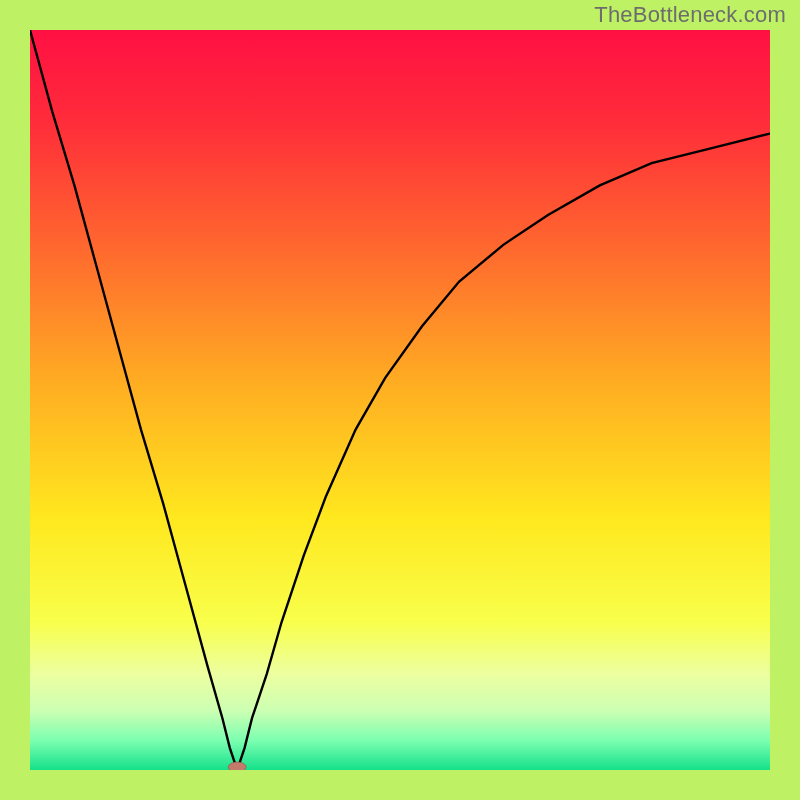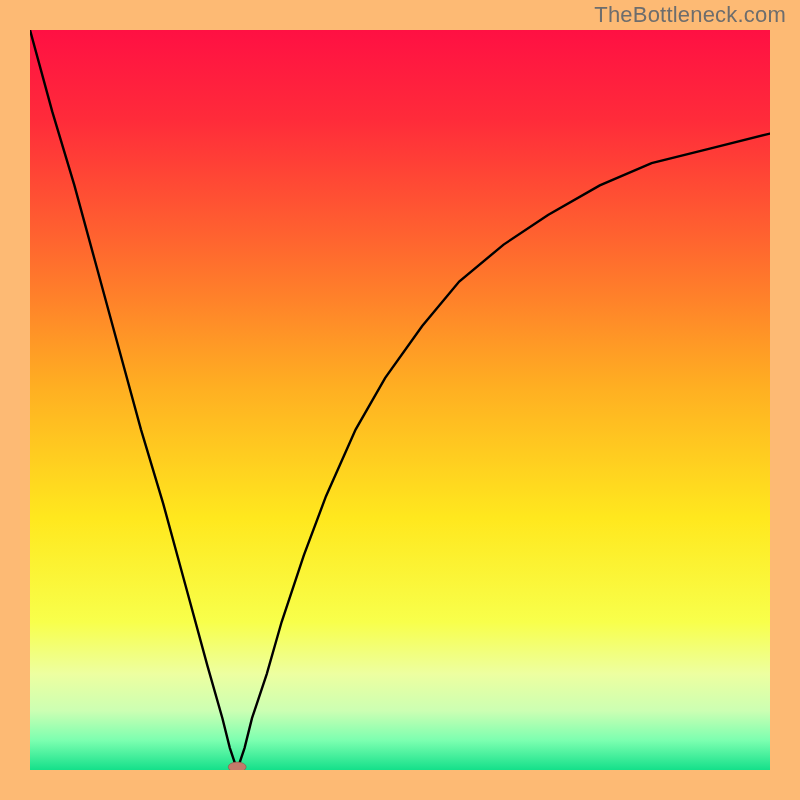--- a/index.html
+++ b/index.html
@@ -9,21 +9,21 @@
     height: 800px;
     background: #000;
     overflow: hidden;
     font-family: Arial, Helvetica, sans-serif;
   }
   .frame {
     position: absolute;
     top: 0; left: 0;
     width: 800px;
     height: 800px;
-    background: #fdba74;
+    background: #bef264;
   }
   .watermark {
     position: absolute;
     top: 2px;
     right: 14px;
     color: #6d6d6d;
     font-size: 22px;
     font-weight: 500;
     letter-spacing: 0.2px;
     z-index: 5;

